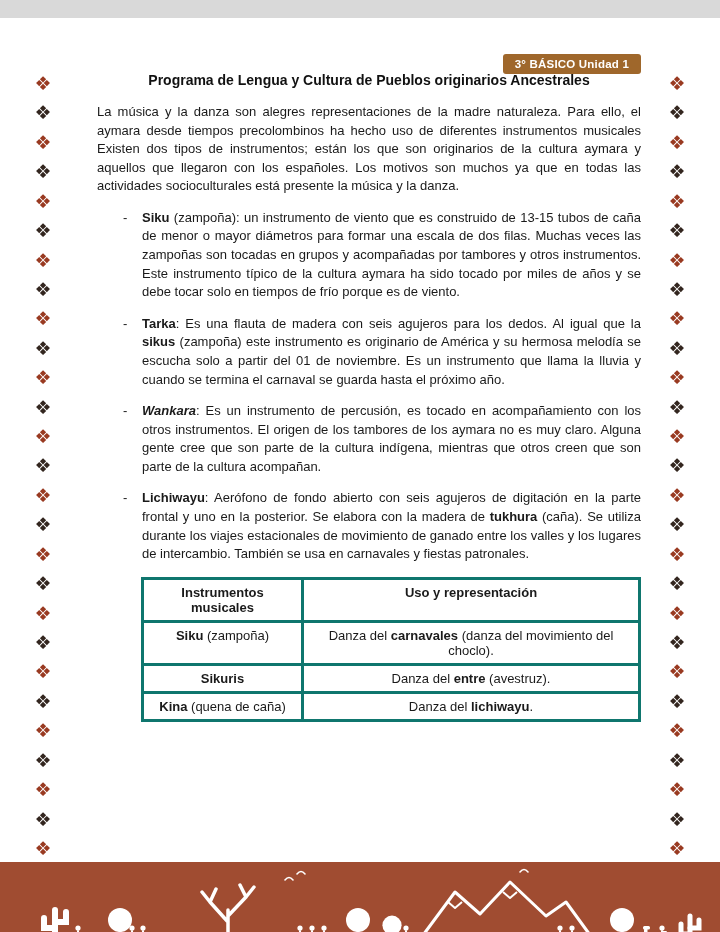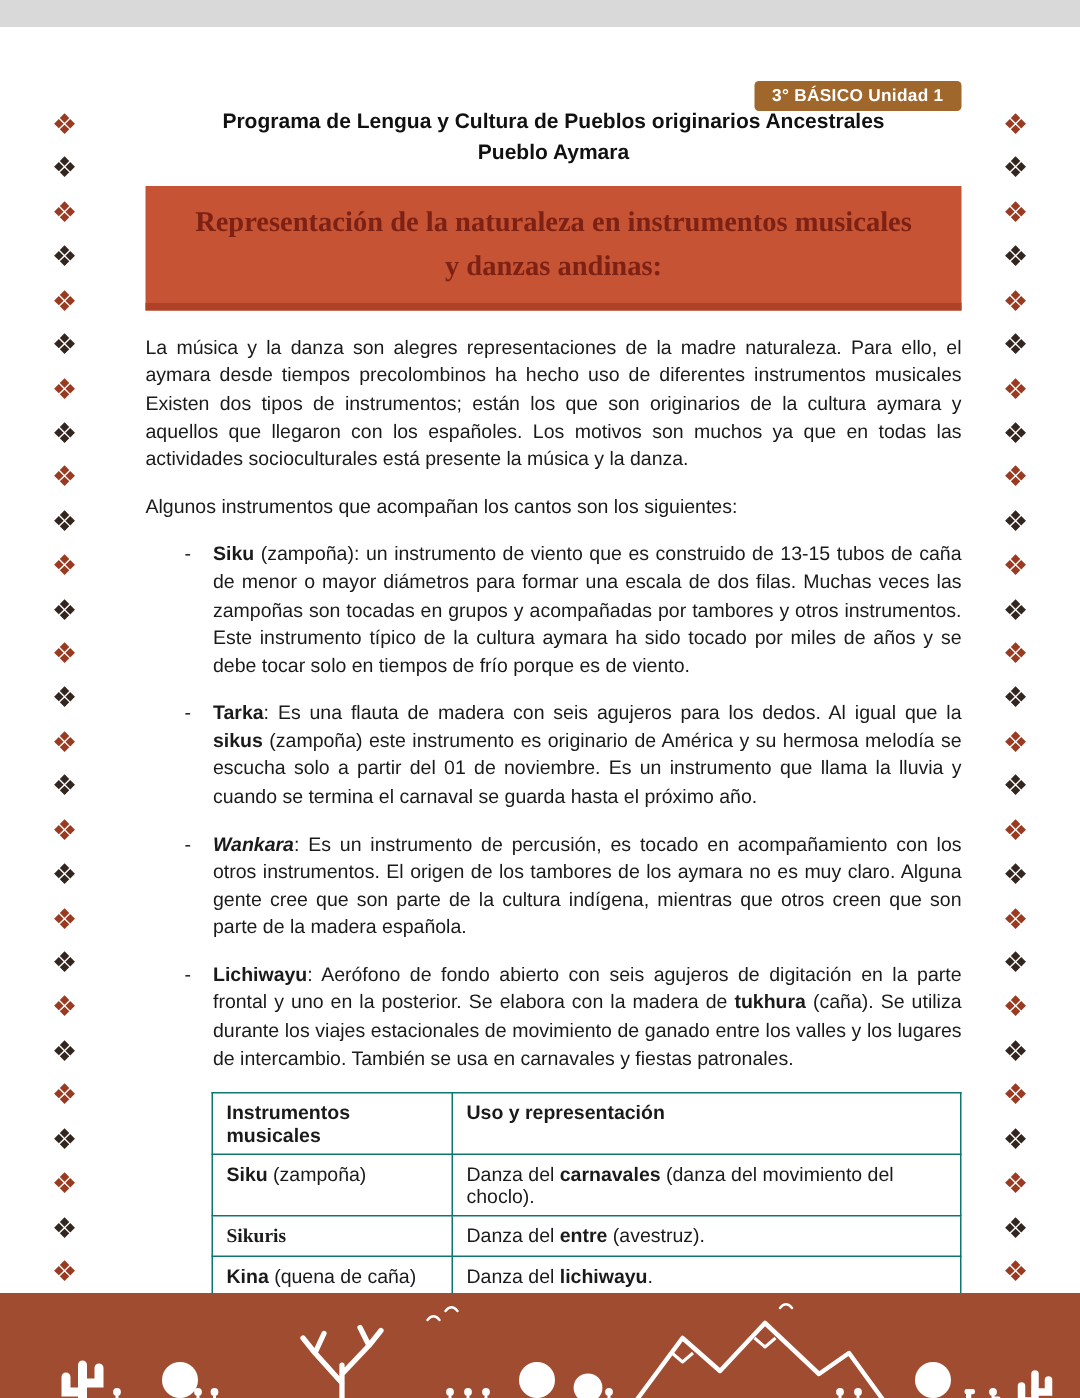--- a/index.html
+++ b/index.html
@@ -40,22 +40,22 @@
   .intro { margin-bottom:13px; }
   .lead  { margin-bottom:13px; text-align:left; }
   .instrument-list { list-style:none; margin:0 0 10px 24px; }
   .instrument-list li { position:relative; padding-left:21px; margin-bottom:13px; }
   .instrument-list li::before { content:"-"; position:absolute; left:2px; top:0; }
   .instruments-table {
     border-collapse:collapse; margin-left:44px; margin-top:4px;
     width:calc(100% - 44px);
   }
   .instruments-table th, .instruments-table td {
-    border:1px solid #0f766e; font-size:13px; padding:5px 9px;
-    text-align:left; vertical-align:top;
+    border:3px solid #0f766e; font-size:13px; padding:5px 9px;
+    text-align:center; vertical-align:top;
   }
   .instruments-table th { font-weight:700; }
   .instruments-table th:first-child, .instruments-table td:first-child { width:160px; }
   .footer { position:absolute; left:0; bottom:0; width:720px; height:88px; }
   .footer svg { display:block; width:100%; height:100%; }
 </style>
 </head>
 <body>
 
 <div class="page">
@@ -118,52 +118,47 @@
       <span class="motif motif-dark">❖</span>
       <span class="motif motif-red">❖</span>
       <span class="motif motif-dark">❖</span>
       <span class="motif motif-red">❖</span>
     </div>
 
   <div class="content">
 
     <div class="doc-header">
       <div>Programa de Lengua y Cultura de Pueblos originarios Ancestrales</div>
-      <div>Pueblo Aymara</div>
     </div>
 
-    <div class="banner">
-      <span>Representación de la naturaleza en instrumentos musicales y danzas andinas:</span>
-    </div>
 
     <p class="body-text intro">La música y la danza son alegres representaciones de la madre naturaleza. Para ello, el aymara desde tiempos precolombinos ha hecho uso de diferentes instrumentos musicales Existen dos tipos de instrumentos; están los que son originarios de la cultura aymara y aquellos que llegaron con los españoles. Los motivos son muchos ya que en todas las actividades socioculturales está presente la música y la danza.</p>
 
-    <p class="body-text lead">Algunos instrumentos que acompañan los cantos son los siguientes:</p>
 
     <ul class="instrument-list">
       <li class="body-text"><span style="font-weight: 700;">Siku</span><span> (zampoña): un instrumento de viento que es construido de 13-15 tubos de caña de menor o mayor diámetros para formar una escala de dos filas. Muchas veces las zampoñas son tocadas en grupos y acompañadas por tambores y otros instrumentos. Este instrumento típico de la cultura aymara ha sido tocado por miles de años y se debe tocar solo en tiempos de frío porque es de viento.</span></li>
       <li class="body-text"><span style="font-weight: 700;">Tarka</span><span>: Es una flauta de madera con seis agujeros para los dedos. Al igual que la </span><span style="font-weight: 700;">sikus</span><span> (zampoña) este instrumento es originario de América y su hermosa melodía se escucha solo a partir del 01 de noviembre. Es un instrumento que llama la lluvia y cuando se termina el carnaval se guarda hasta el próximo año.</span></li>
-      <li class="body-text"><span style="font-weight: 700; font-style: italic;">Wankara</span><span>: Es un instrumento de percusión, es tocado en acompañamiento con los otros instrumentos. El origen de los tambores de los aymara no es muy claro. Alguna gente cree que son parte de la cultura indígena, mientras que otros creen que son parte de la madera española.</span></li>
+      <li class="body-text"><span style="font-weight: 700; font-style: italic;">Wankara</span><span>: Es un instrumento de percusión, es tocado en acompañamiento con los otros instrumentos. El origen de los tambores de los aymara no es muy claro. Alguna gente cree que son parte de la cultura indígena, mientras que otros creen que son parte de la cultura acompañan.</span></li>
       <li class="body-text"><span style="font-weight: 700;">Lichiwayu</span><span>: Aerófono de fondo abierto con seis agujeros de digitación en la parte frontal y uno en la posterior. Se elabora con la madera de </span><span style="font-weight: 700;">tukhura</span><span> (caña). Se utiliza durante los viajes estacionales de movimiento de ganado entre los valles y los lugares de intercambio. También se usa en carnavales y fiestas patronales.</span></li>
     </ul>
 
     <table class="instruments-table">
       <thead>
         <tr>
           <th>Instrumentos musicales</th>
           <th>Uso y  representación</th>
         </tr>
       </thead>
       <tbody>
         <tr>
           <td><span style="font-weight: 700;">Siku</span><span> (zampoña)</span></td>
           <td><span>Danza del </span><span style="font-weight: 700;">carnavales</span><span> (danza del movimiento del choclo).</span></td>
         </tr>
         <tr>
-          <td><span style="font-weight: 700; font-family: Liberation Serif, serif;">Sikuris</span></td>
+          <td><span style="font-weight: 700;">Sikuris</span></td>
           <td><span>Danza del </span><span style="font-weight: 700;">entre</span><span> (avestruz).</span></td>
         </tr>
         <tr>
           <td><span style="font-weight: 700;">Kina</span><span> (quena de caña)</span></td>
           <td><span>Danza del </span><span style="font-weight: 700;">lichiwayu</span><span>.</span></td>
         </tr>
       </tbody>
     </table>
 
   </div>

